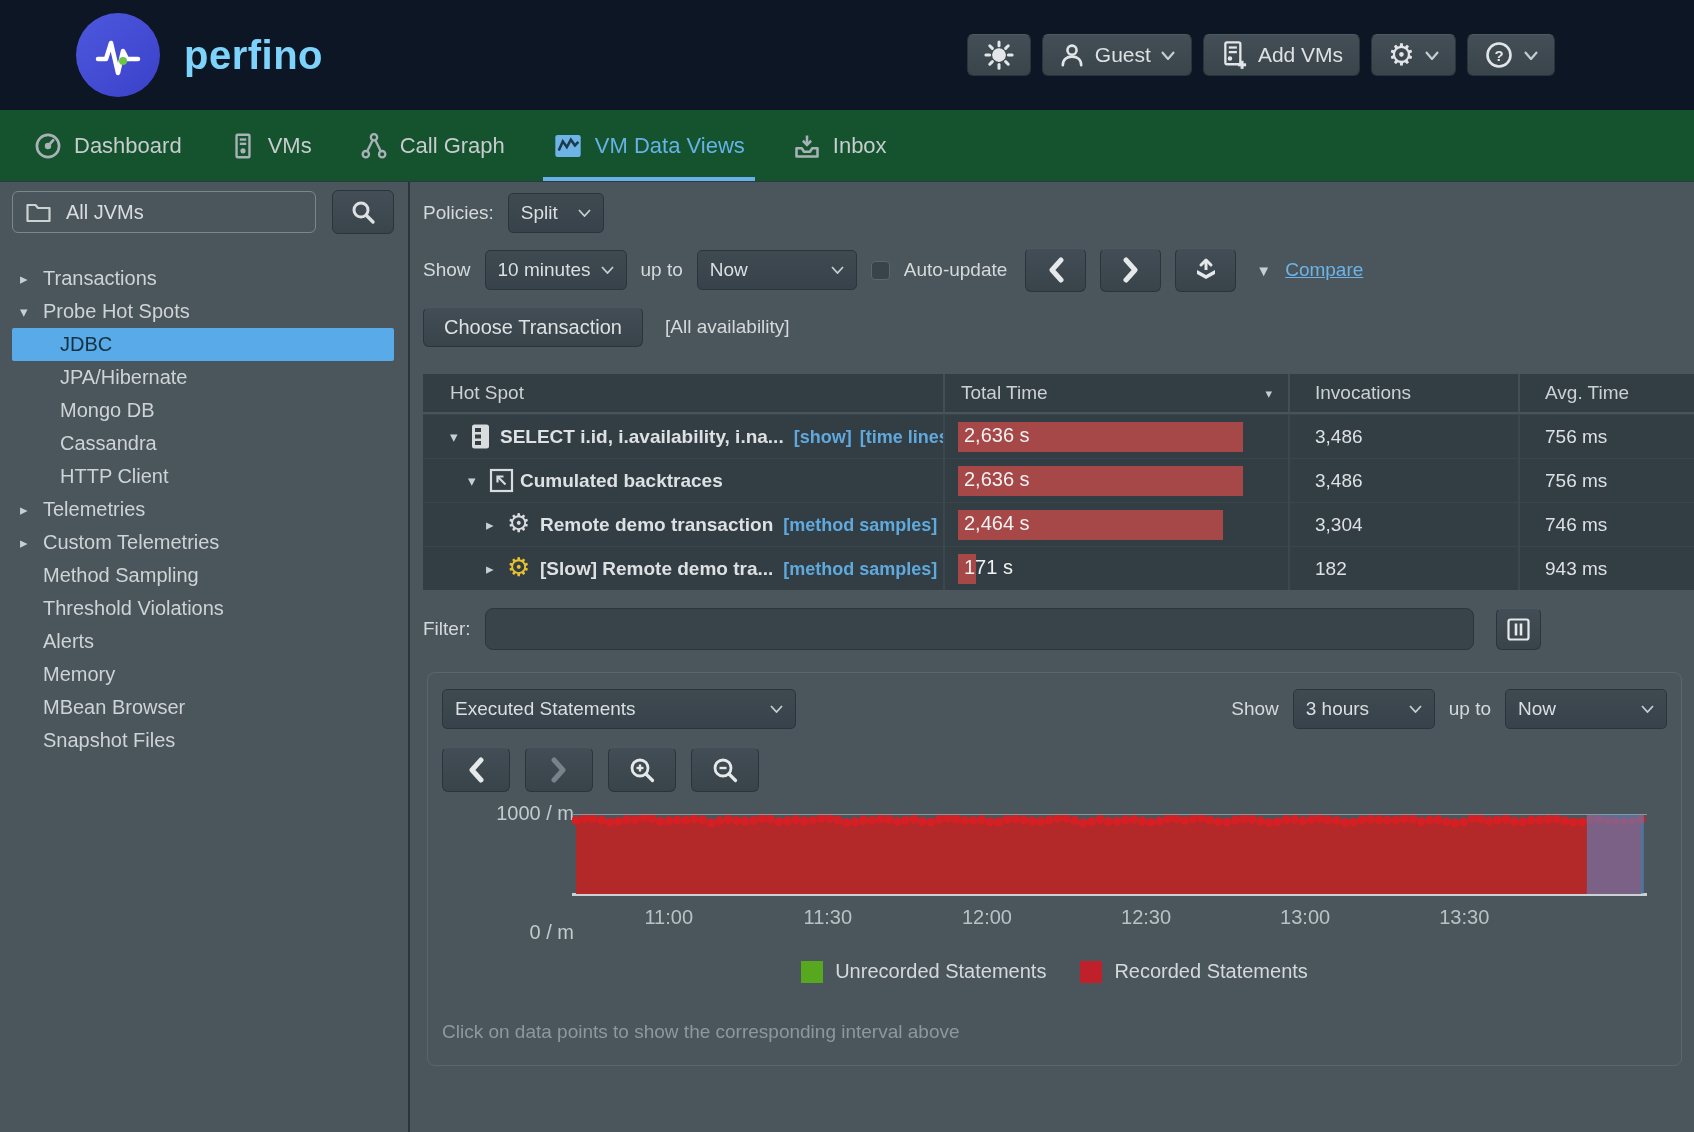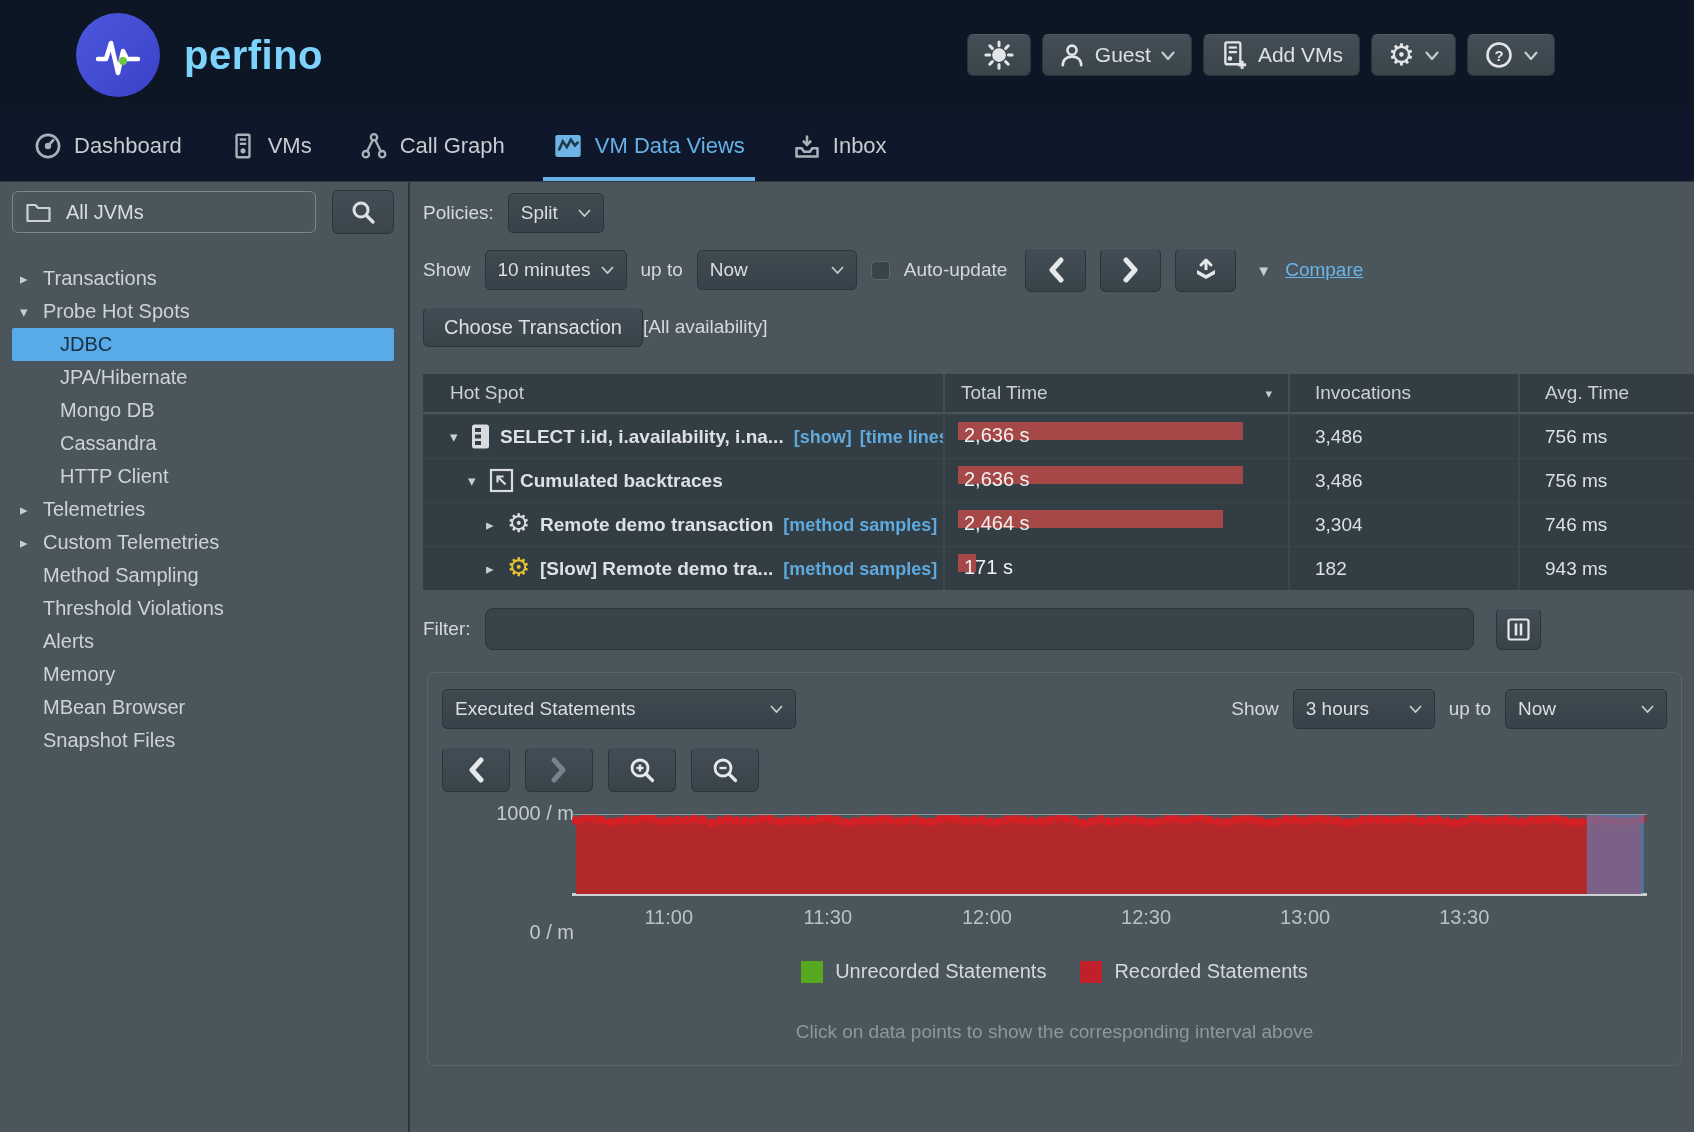--- a/index.html
+++ b/index.html
@@ -19,21 +19,21 @@
   .topbar-buttons { display:flex; gap:11px; align-items:center; padding-right:115px; }
   .tb-btn {
     height:42px; background:linear-gradient(#434e56,#39444b); border:1px solid #2a343c;
     border-top-color:#4d5961; border-radius:6px; color:#dde1e3; display:flex; align-items:center;
     gap:10px; padding:0 16px; font-size:21px; cursor:pointer;
   }
   .gear-glyph { font-size:30px; line-height:1; color:#e3e6e8; }
   .caret { width:14px; height:9px; }
 
   
-  .navbar { height:72px; background:#0f172a; display:flex; align-items:stretch; padding-left:10px; border-bottom:1px solid #2e383f; }
+  .navbar { height:72px; background:#14532d; display:flex; align-items:stretch; padding-left:10px; border-bottom:1px solid #2e383f; }
   .nav-item { display:flex; align-items:center; gap:12px; padding:0 24px; color:#c6cccf; font-size:22px; position:relative; cursor:pointer; }
   .nav-item .nicon { color:#a9b2b7; }
   .nav-item.active { color:#66b2e8; }
   .nav-item.active::after { content:""; position:absolute; left:14px; right:14px; bottom:0; height:4px; background:#66b2e8; }
 
   
   .layout { display:flex; height:950px; }
   .sidebar { width:410px; border-right:2px solid #2b353b; padding-top:8px; flex-shrink:0; }
   .main { flex:1; padding:8px 0 0 13px; overflow:hidden; }
 
@@ -46,21 +46,21 @@
   .tree .arrow { position:absolute; left:20px; width:18px; color:#c9ced1; font-size:15px; }
   .tree .lbl0 { padding-left:43px; }
   .tree .lbl1 { padding-left:60px; }
   .tree li.selected { background:#58aae8; margin:0 14px 0 12px; border-radius:2px; color:#16313f; }
   .tree li.selected .lbl1 { padding-left:48px; }
 
   
   .row { display:flex; align-items:center; }
   .policies-row { margin-top:2px; height:42px; gap:14px; }
   .show-row { margin-top:14px; height:44px; gap:14px; }
-  .choose-row { margin-top:14px; height:42px; }
+  .choose-row { margin-top:14px; height:42px; gap:22px; }
   .label { color:#d5d9db; }
   .select {
     height:40px; background:linear-gradient(#3e4950,#38424a); border:1px solid #2a343c; border-radius:5px;
     display:flex; align-items:center; justify-content:space-between; padding:0 12px; color:#dbdfe1; cursor:pointer;
   }
   .sel-caret { width:13px; height:8px; margin-left:10px; }
   .btn {
     background:linear-gradient(#424d55,#38434a); border:1px solid #2a343c; border-top-color:#4c5860;
     border-radius:6px; color:#dde1e3; display:flex; align-items:center; justify-content:center; cursor:pointer;
   }
@@ -85,21 +85,21 @@
   .hs-row { height:44px; border-top:1px solid #3b454c; }
   .hs-row > div { display:flex; align-items:center; border-right:2px solid #3d474e; color:#dde1e3; }
   .hs-row > div:last-child { border-right:none; }
   .cell-hot { position:relative; white-space:nowrap; overflow:hidden; }
   .cell-hot .arrow { position:absolute; font-size:15px; color:#c9ced1; }
   .cell-hot .ricon { position:absolute; }
   .cell-hot .rlabel { position:absolute; white-space:nowrap;font-weight:bold; }
   .row-links { margin-left:10px; display:inline-flex; gap:8px; }
   .row-links a { color:#5fa9dd; font-size:18px; }
   .cell-total { position:relative; }
-  .tt-track { position:absolute; left:13px; top:7px; height:18px; width:285px; }
+  .tt-track { position:absolute; left:13px; top:7px; height:30px; width:285px; }
   .tt-bar { position:absolute; left:0; top:0; bottom:0; background:#a74848; }
   .tt-text { position:absolute; left:6px; top:2px; color:#f0f2f3; font-size:20px; }
   .cell-inv { padding-left:25px; }
   .cell-avg { padding-left:25px; }
 
   
   .filter-row { margin-top:18px; margin-right:153px; height:42px; display:flex; align-items:center; gap:14px; }
   .filter-input { flex:1; height:42px; background:#39434a; border:1px solid #2b353c; border-radius:8px; color:#dde1e3; font-size:19px; padding:0 12px; outline:none; font-family:inherit; }
   .filter-btn { width:45px; height:42px; margin-left:8px; }
 
@@ -113,21 +113,21 @@
   .chart-wrap { margin-top:22px; position:relative; padding-left:130px; }
   .plot { position:relative; height:82px; border-top:1px solid #8b969c; border-bottom:3px solid #ccd1d4; margin-right:20px; }
   .ylab { position:absolute; left:16px; width:116px; text-align:right; color:#c3cacd; font-size:20px; }
   .ylab.top { top:-12px; }
   .ylab.bottom { bottom:-12px; }
   .xticks { position:relative; height:30px; margin-right:20px; margin-top:6px; }
   .xticks span { position:absolute; transform:translateX(-50%); color:#b9c1c5; font-size:20px; top:4px; }
   .legend { margin-top:28px; display:flex; justify-content:center; gap:34px; align-items:center; }
   .legend-item { display:flex; align-items:center; gap:12px; font-size:20px; color:#d5d9db; }
   .swatch { width:22px; height:22px; }
-  .panel-footer { margin-top:38px; color:#8d989e; font-size:19px;text-align:center; }
+  .panel-footer { margin-top:38px; color:#8d989e; font-size:19px; }
 </style>
 </head>
 <body>
 
 <div class="topbar">
   <div class="logo-wrap">
     <div class="logo-circle">
       <svg width="52" height="52" viewBox="0 0 52 52">
         <polyline points="6,30 14,30 19,14 26,44 31,22 35,30 46,30" fill="none" stroke="#ffffff" stroke-width="4.5" stroke-linecap="round" stroke-linejoin="round"></polyline>
         <circle cx="31" cy="32" r="4" fill="#6cc644"></circle>

